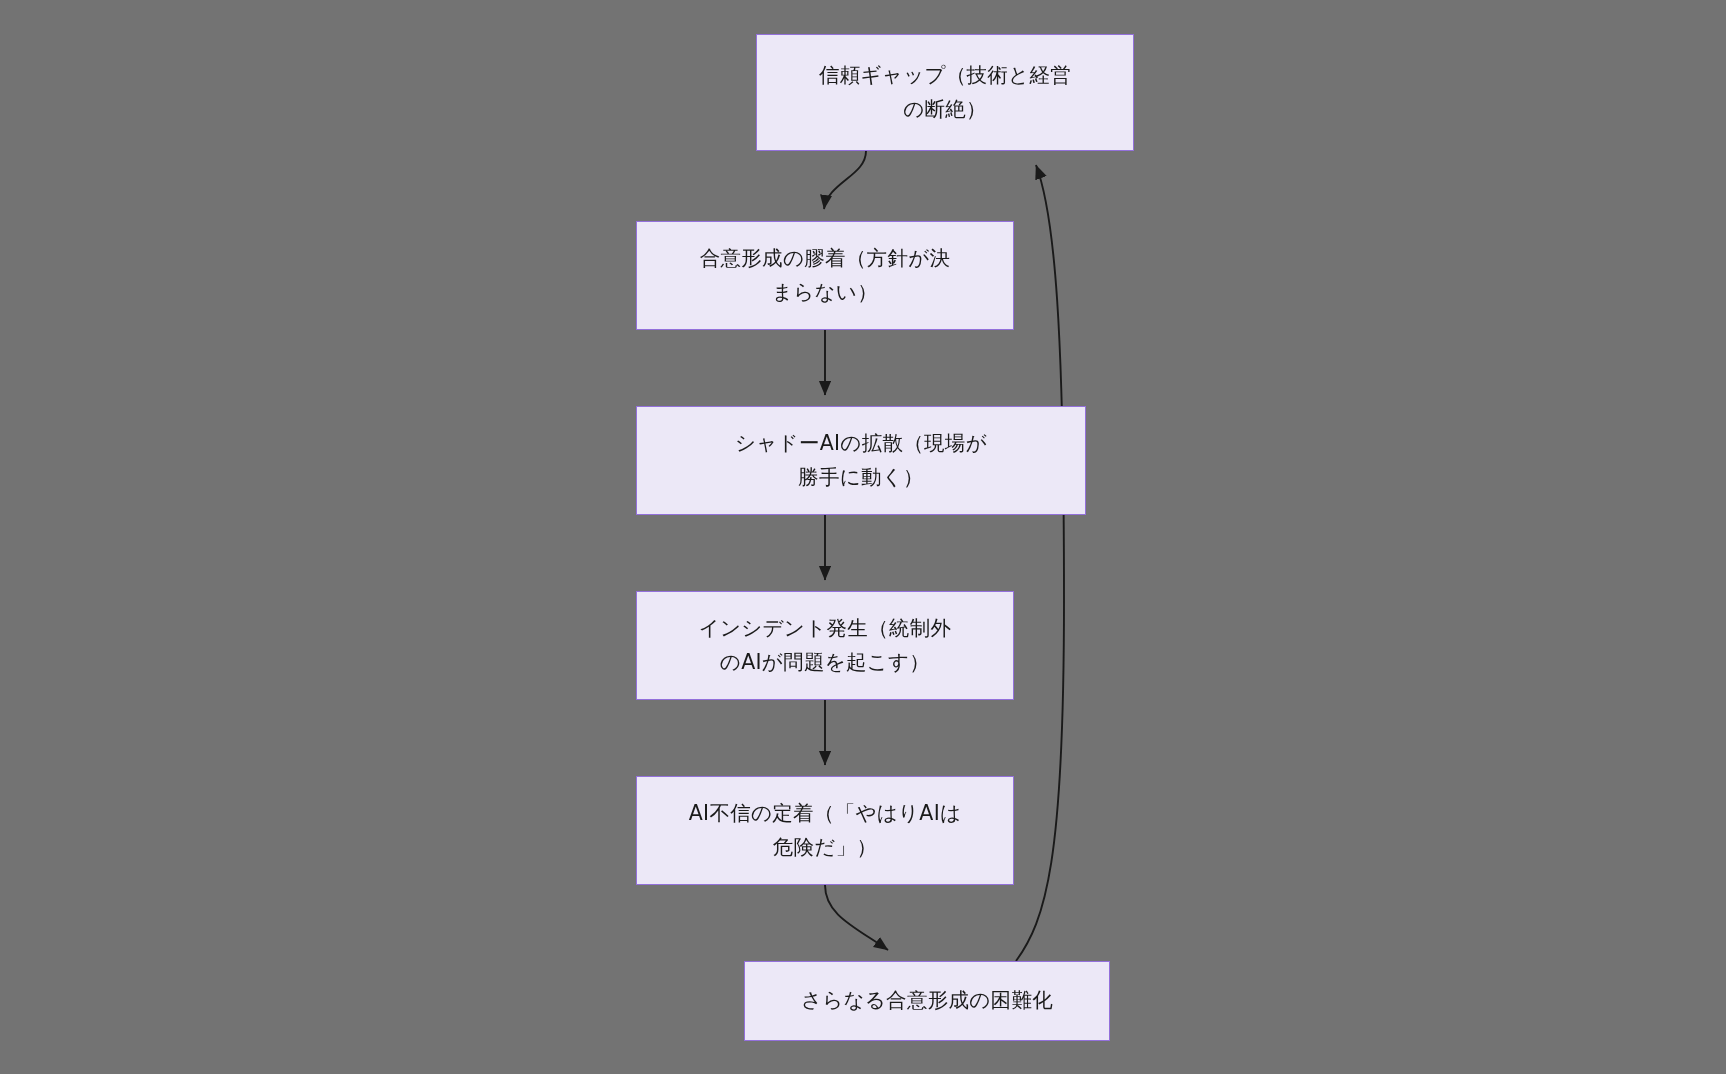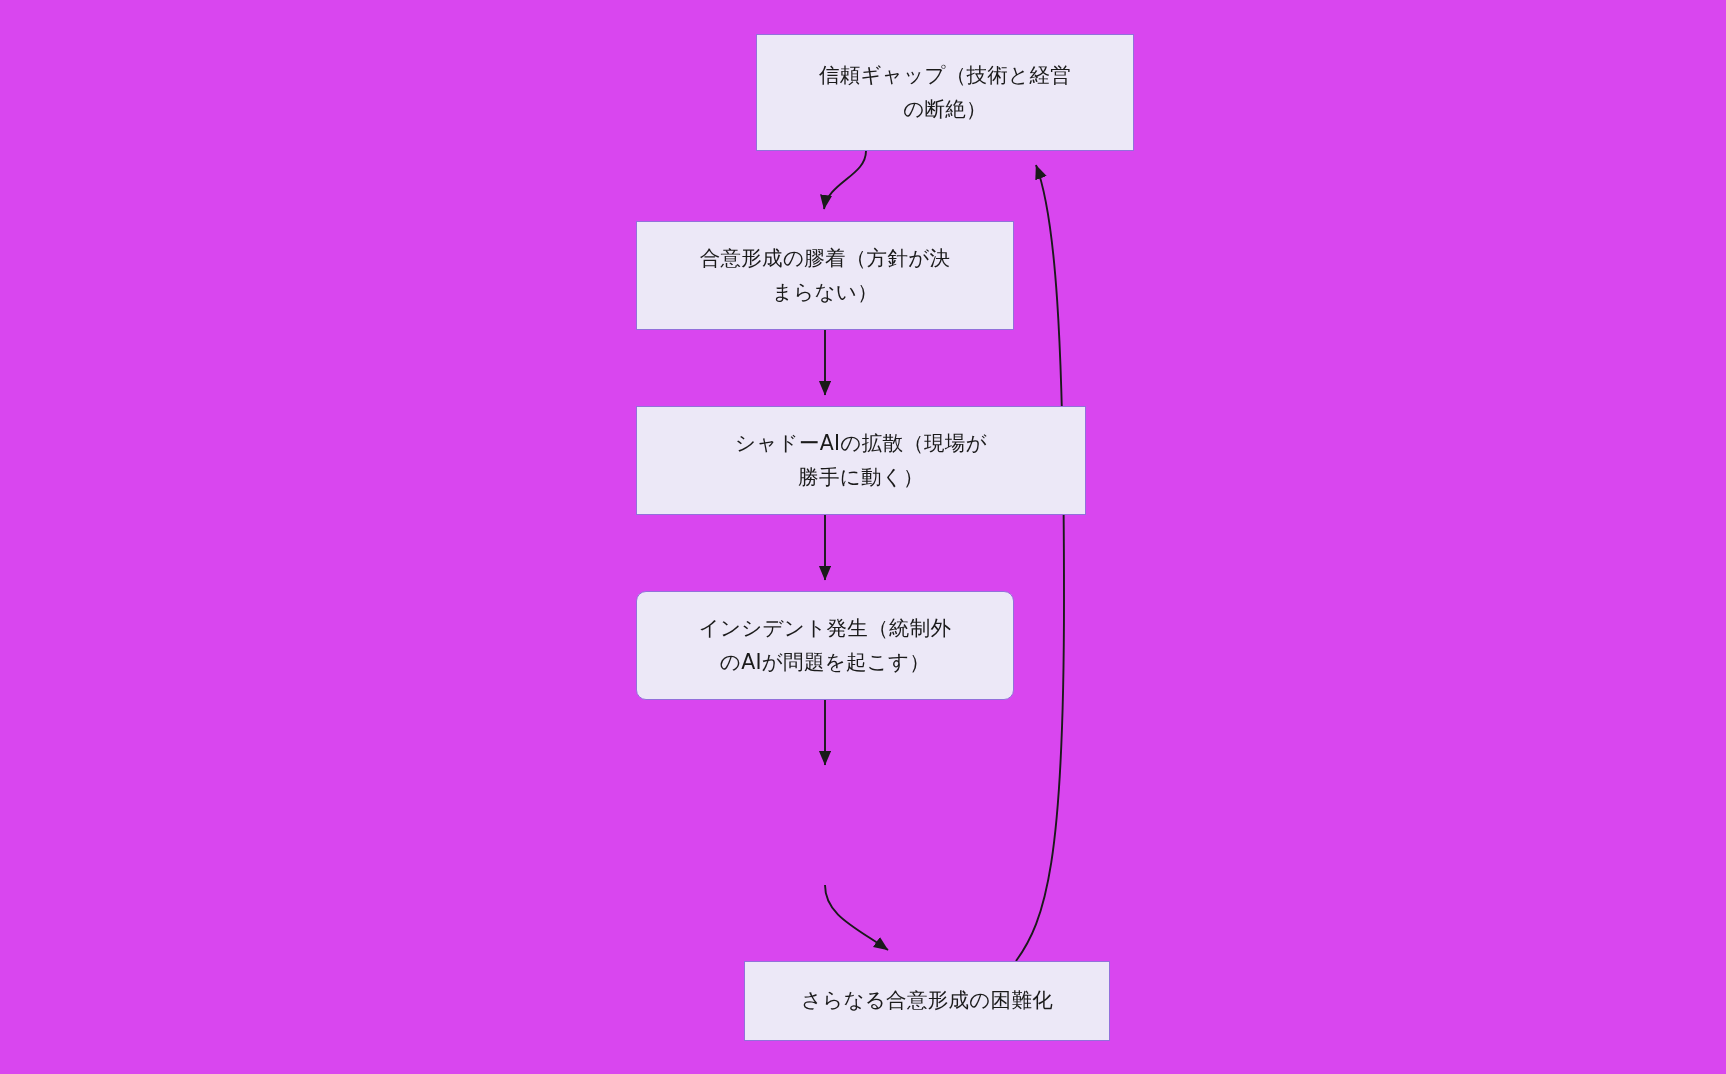--- a/index.html
+++ b/index.html
@@ -9,21 +9,21 @@
     width: 1726px;
     height: 1074px;
     overflow: hidden;
     font-family: "DejaVu Sans", "Liberation Sans", sans-serif;
   }
 
   #canvas {
     position: relative;
     width: 1726px;
     height: 1074px;
-    background: #d946ef;
+    background: #737373;
   }
 
   .flow-svg {
     position: absolute;
     left: 0;
     top: 0;
     width: 1726px;
     height: 1074px;
   }
 
@@ -84,23 +84,27 @@
   <div class="node" style="left:636px; top:221px; width:378px; height:109px;">
     <span class="node-label">合意形成の膠着（方針が決
 まらない）</span>
   </div>
 
   <div class="node" style="left:636px; top:406px; width:450px; height:109px;">
     <span class="node-label">シャドーAIの拡散（現場が
 勝手に動く）</span>
   </div>
 
-  <div class="node" style="left:636px; top:591px; width:378px; height:109px;border-radius:10px;">
+  <div class="node" style="left:636px; top:591px; width:378px; height:109px;">
     <span class="node-label">インシデント発生（統制外
 のAIが問題を起こす）</span>
   </div>
 
+  <div class="node" style="left:636px; top:776px; width:378px; height:109px;">
+    <span class="node-label">AI不信の定着（「やはりAIは
+危険だ」）</span>
+  </div>
 
   <div class="node" style="left:744px; top:961px; width:366px; height:80px;">
     <span class="node-label">さらなる合意形成の困難化</span>
   </div>
 
 </div>
 
 </body></html>

